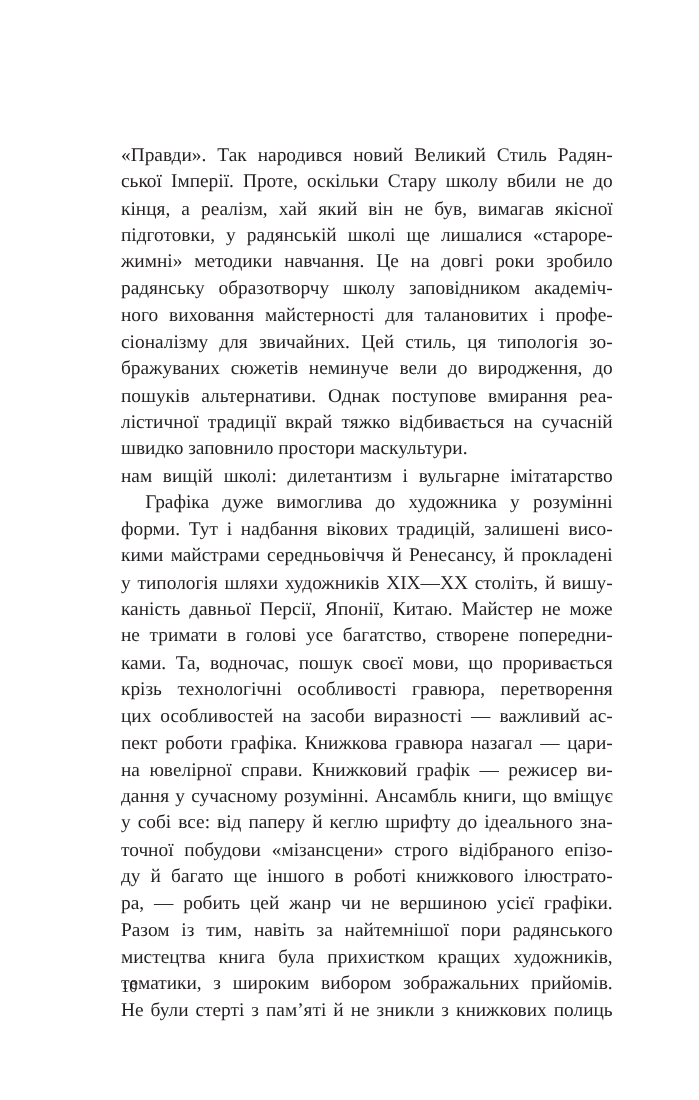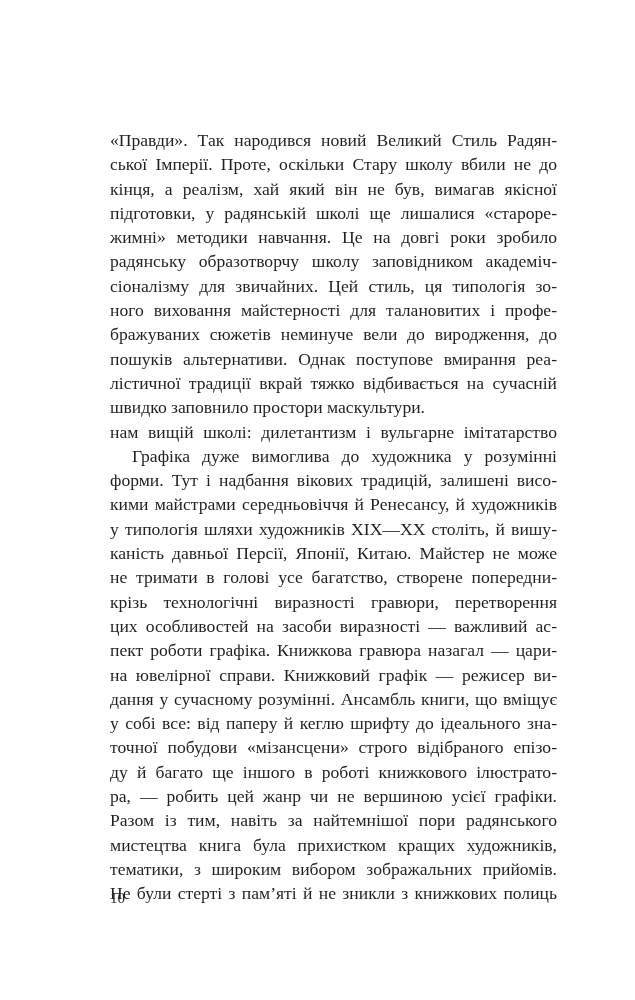--- a/index.html
+++ b/index.html
@@ -23,37 +23,38 @@
 <div class="page">
   <div class="text-block">
 
     <div>
       <span class="line">«Правди». Так народився новий Великий Стиль Радян-</span>
       <span class="line">ської Імперії. Проте, оскільки Стару школу вбили не до</span>
       <span class="line">кінця, а реалізм, хай який він не був, вимагав якісної</span>
       <span class="line">підготовки, у радянській школі ще лишалися «староре-</span>
       <span class="line">жимні» методики навчання. Це на довгі роки зробило</span>
       <span class="line">радянську образотворчу школу заповідником академіч-</span>
+      <span class="line">ного виховання майстерності для талановитих і профе-</span>
       <span class="line">сіоналізму для звичайних. Цей стиль, ця типологія зо-</span>
-      <span class="line">ного виховання майстерності для талановитих і профе-</span>
       <span class="line">бражуваних сюжетів неминуче вели до виродження, до</span>
       <span class="line">пошуків альтернативи. Однак поступове вмирання реа-</span>
       <span class="line">лістичної традиції вкрай тяжко відбивається на сучасній</span>
       <span class="line last">швидко заповнило простори маскультури.</span>
       <span class="line">нам вищій школі: дилетантизм і вульгарне імітатарство</span>
     </div>
 
     <div>
       <span class="line indent">Графіка дуже вимоглива до художника у розумінні</span>
       <span class="line">форми. Тут і надбання вікових традицій, залишені висо-</span>
-      <span class="line">кими майстрами середньовіччя й Ренесансу, й художників</span>
+      <span class="line">кими майстрами середньовіччя й Ренесансу, й прокладені</span>
       <span class="line">у типологія шляхи художників XIX—XX століть, й вишу-</span>
       <span class="line">каність давньої Персії, Японії, Китаю. Майстер не може</span>
       <span class="line">не тримати в голові усе багатство, створене попередни-</span>
-      <span class="line">крізь технологічні виразності гравюри, перетворення</span>
+      <span class="line">ками. Та, водночас, пошук своєї мови, що проривається</span>
+      <span class="line">крізь технологічні особливості гравюра, перетворення</span>
       <span class="line">цих особливостей на засоби виразності — важливий ас-</span>
       <span class="line">пект роботи графіка. Книжкова гравюра назагал — цари-</span>
       <span class="line">на ювелірної справи. Книжковий графік — режисер ви-</span>
       <span class="line">дання у сучасному розумінні. Ансамбль книги, що вміщує</span>
       <span class="line">у собі все: від паперу й кеглю шрифту до ідеального зна-</span>
       <span class="line">точної побудови «мізансцени» строго відібраного епізо-</span>
       <span class="line">ду й багато ще іншого в роботі книжкового ілюстрато-</span>
       <span class="line">ра, — робить цей жанр чи не вершиною усієї графіки.</span>
       <span class="line">Разом із тим, навіть за найтемнішої пори радянського</span>
       <span class="line">мистецтва книга була прихистком кращих художників,</span>

